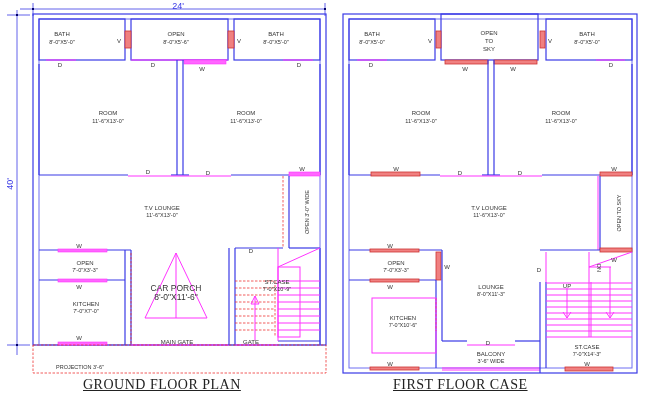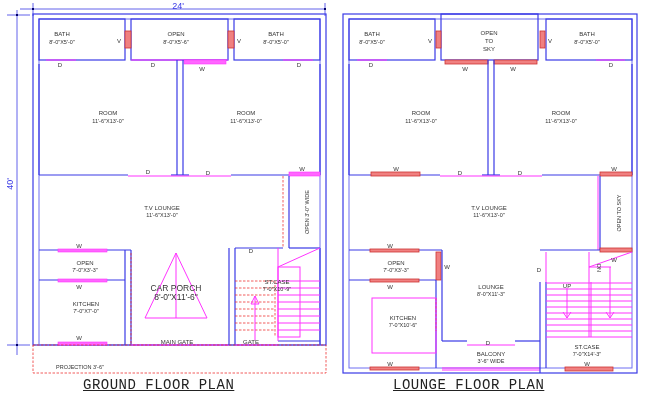--- a/index.html
+++ b/index.html
@@ -9,21 +9,21 @@
   .wall2 { fill: none; stroke: #6f6ff2; stroke-width: 1; }
   .pink { stroke: #ff33ff; stroke-width: 1; fill: none; }
   .pinkfill { fill: #ff66ff; stroke: #ff33ff; stroke-width: 0.6; }
   .redwin { fill: #f08080; stroke: #cc3333; stroke-width: 0.8; }
   .dash { stroke: #ee3333; stroke-width: 0.8; fill: none; stroke-dasharray: 2.5 1.5; }
   .dim { stroke: #3a3ae6; stroke-width: 0.8; fill: none; }
   .lbl { font-family: "Liberation Sans", sans-serif; font-size: 6px; fill: #333333; text-anchor: middle; }
   .lblS { font-family: "Liberation Sans", sans-serif; font-size: 5.5px; fill: #333333; text-anchor: middle; }
   .lblBig { font-family: "Liberation Sans", sans-serif; font-size: 8.5px; fill: #333333; text-anchor: middle; }
   .dimtxt { font-family: "Liberation Sans", sans-serif; font-size: 9px; fill: #3a3ae6; text-anchor: middle; }
-  .title { position: absolute; font-family: Liberation Mono, monospace; font-size: 14px; color: #222; text-decoration: underline; letter-spacing: 0.5px; white-space: nowrap; }
+  .title { position: absolute; font-family: Liberation Serif, serif; font-size: 14px; color: #222; text-decoration: underline; letter-spacing: 0.5px; white-space: nowrap; }
 </style>
 </head>
 <body>
 
 <svg width="650" height="400" viewBox="0 0 650 400">
 
   <g>
     <line class="dim" x1="20" y1="9" x2="325" y2="9"></line>
     <line class="dim" x1="33" y1="3" x2="33" y2="16"></line>
     <line class="dim" x1="325" y1="3" x2="325" y2="16"></line>
@@ -282,13 +282,13 @@
     <text class="lbl" x="614" y="262">W</text>
     <text class="lbl" x="567" y="288">UP</text>
     <text class="lblS" x="0" y="0" transform="translate(597,268) rotate(90)">DN</text>
     <text class="lbl" x="587" y="349">ST.CASE</text>
     <text class="lblS" x="587" y="356">7'-0"X14'-3"</text>
     <text class="lbl" x="587" y="366">W</text>
   </g>
 </svg>
 
 <div class="title" style="left:83px; top:377px;">GROUND FLOOR PLAN</div>
-<div class="title" style="left:393px; top:377px;">LOUNGE FLOOR PLAN</div>
+<div class="title" style="left:393px; top:377px;">FIRST FLOOR CASE</div>
 
 </body></html>

